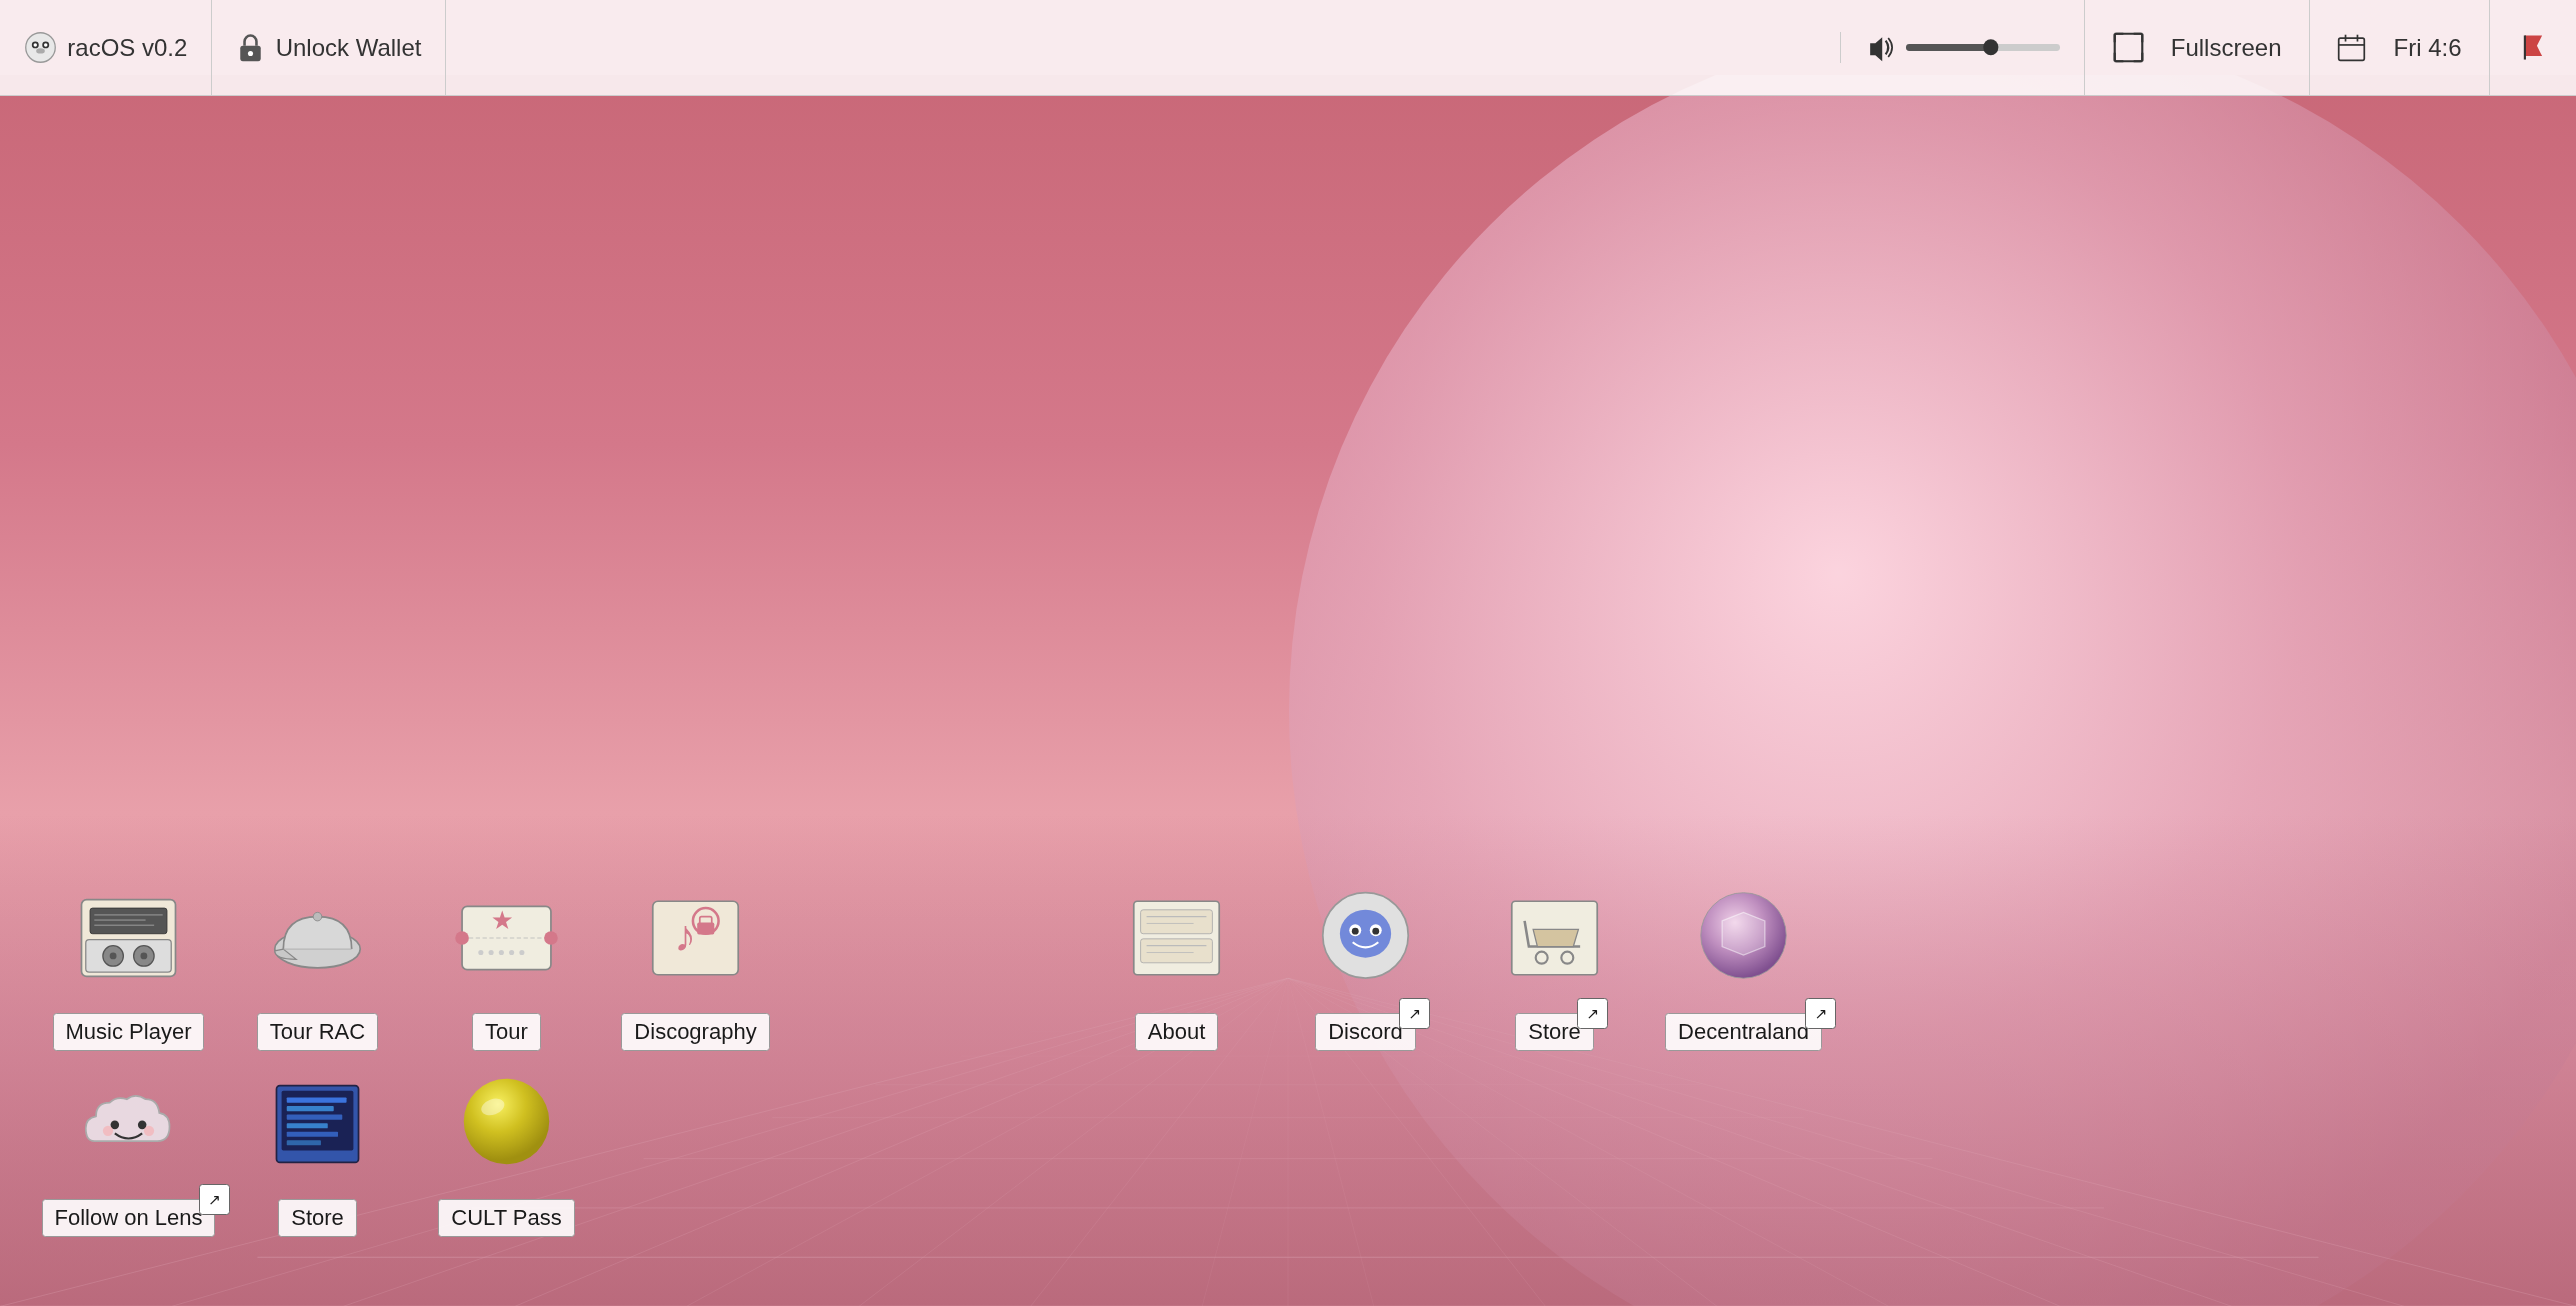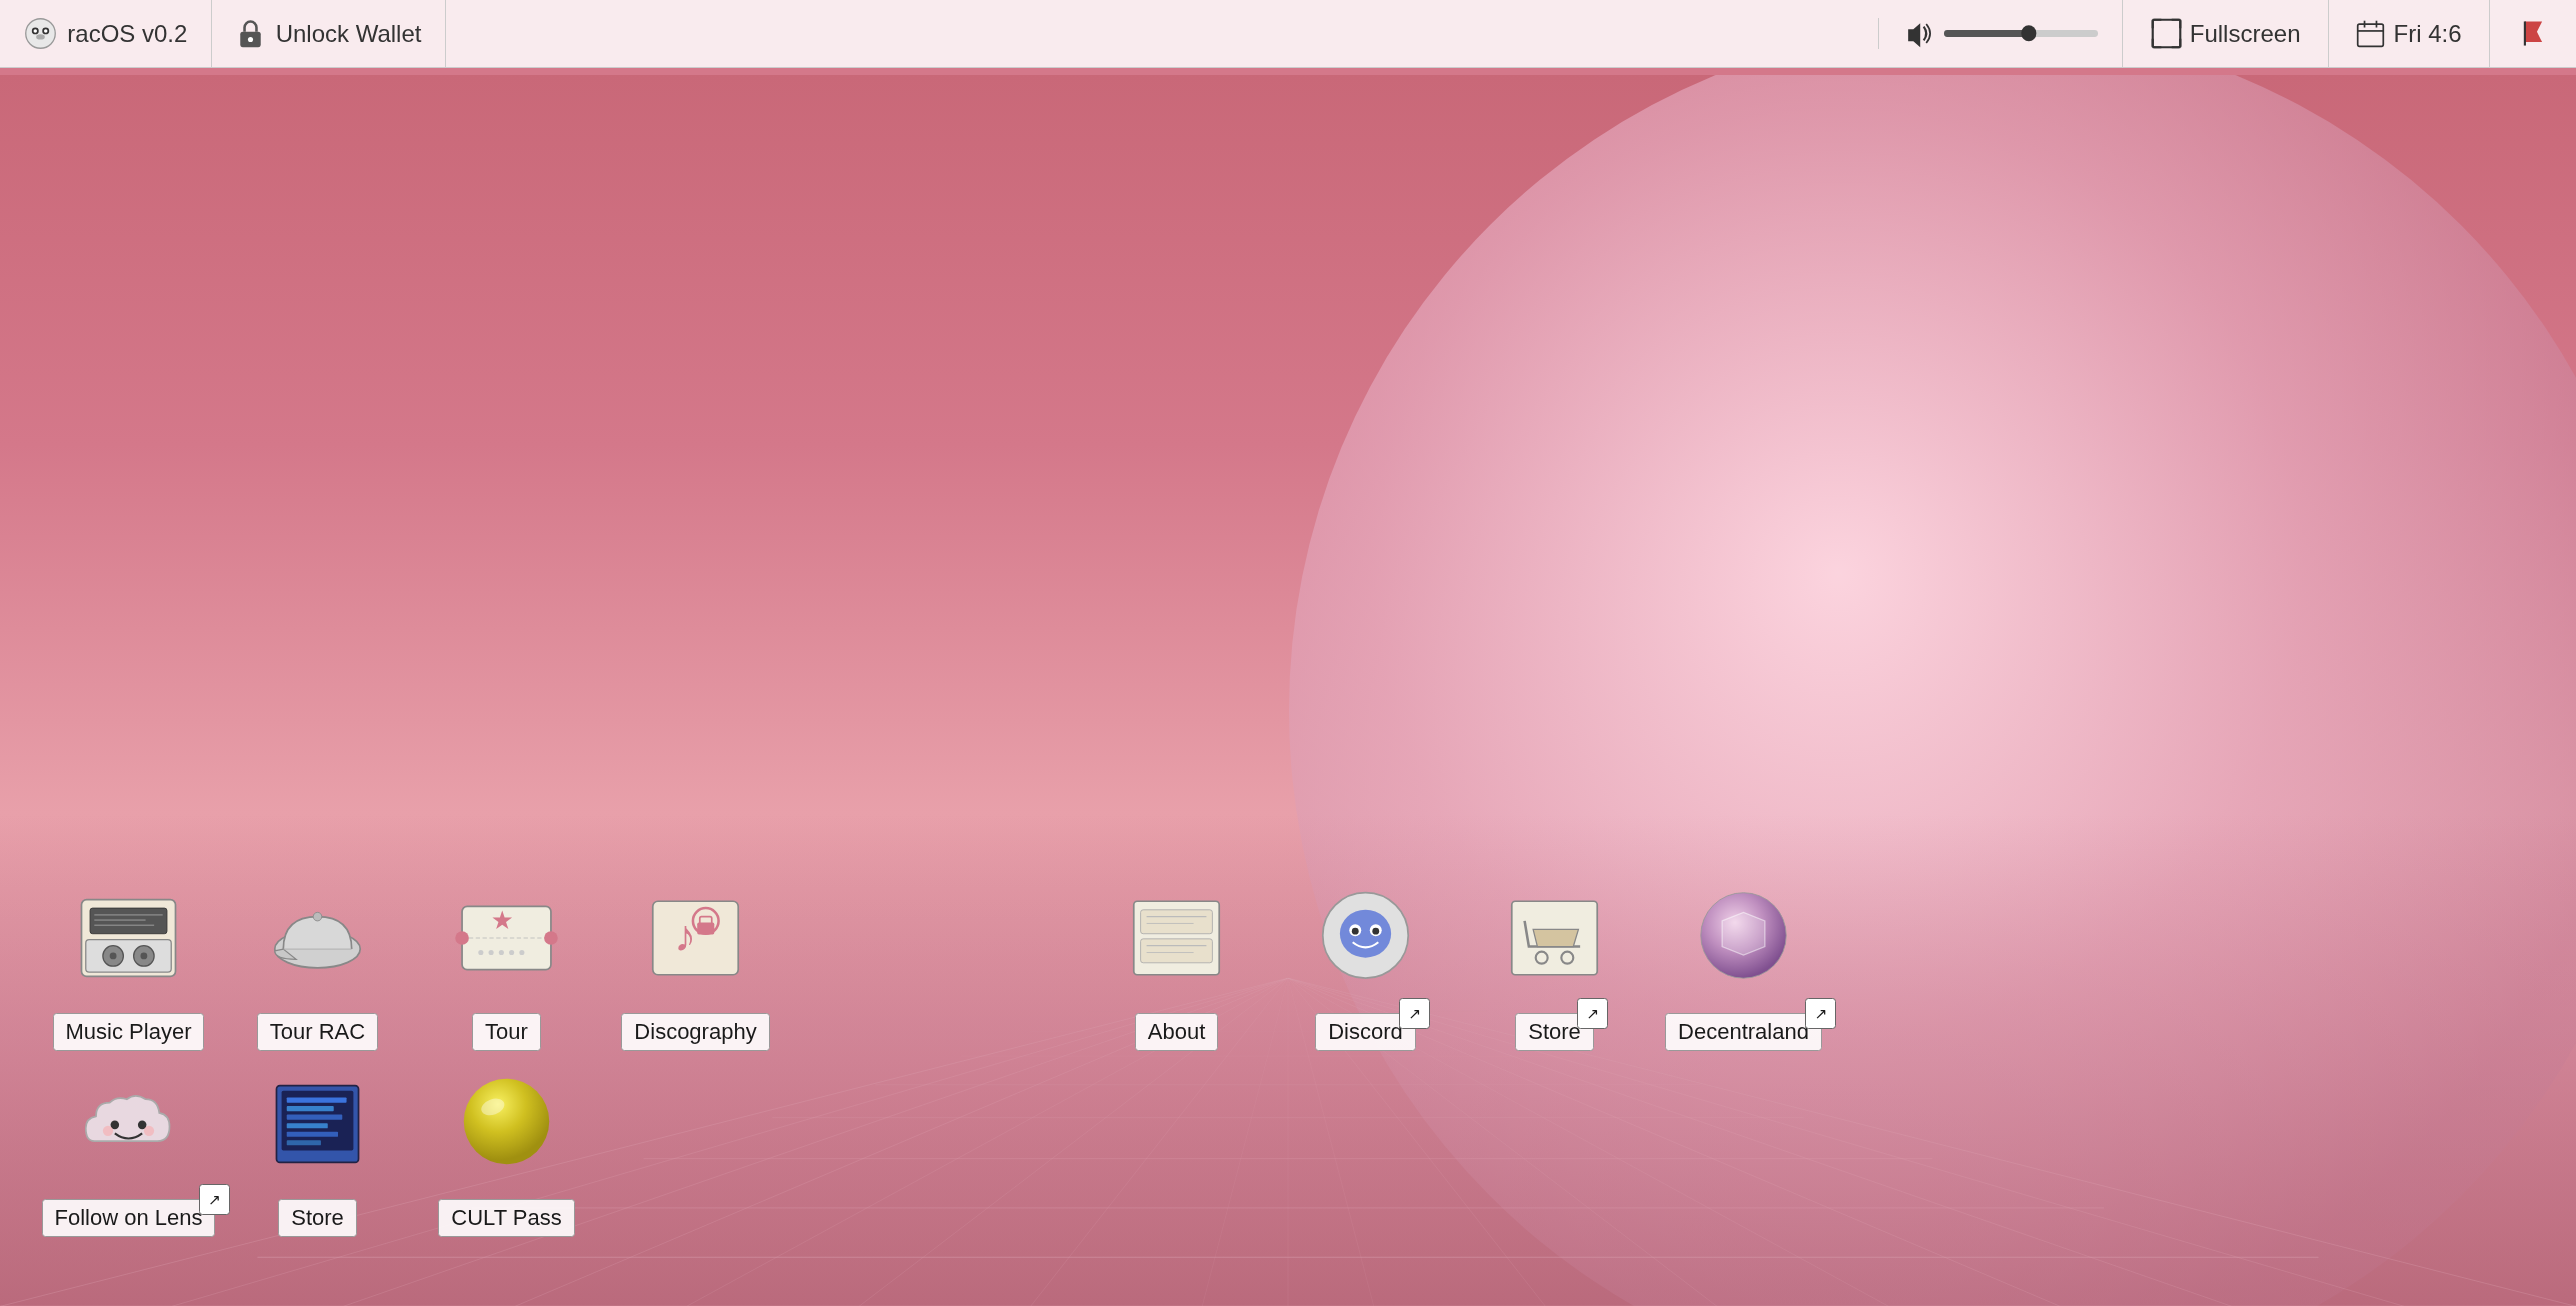--- a/index.html
+++ b/index.html
@@ -12,21 +12,21 @@
       background: #d4788a;
       position: relative;
     }
 
     
     #taskbar {
       position: absolute;
       top: 0;
       left: 0;
       right: 0;
-      height: 68px;
+      height: 96px;
       background: rgba(255,255,255,0.85);
       border-bottom: 1.7px solid #ccc;
       display: flex;
       align-items: center;
       z-index: 100;
     }
 
     .taskbar-item {
       display: flex;
       align-items: center;
@@ -83,21 +83,21 @@
 
     .taskbar-btn {
       display: flex;
       align-items: center;
       padding: 0 27.5px;
       height: 100%;
       border-left: 0.9px solid #ccc;
       cursor: pointer;
       font-size: 24px;
       color: #333;
-      gap: 8px;
+      gap: 27px;
     }
 
     
     #desktop {
       position: absolute;
       top: 75px;
       left: 0;
       right: 0;
       bottom: 0;
       overflow: hidden;

